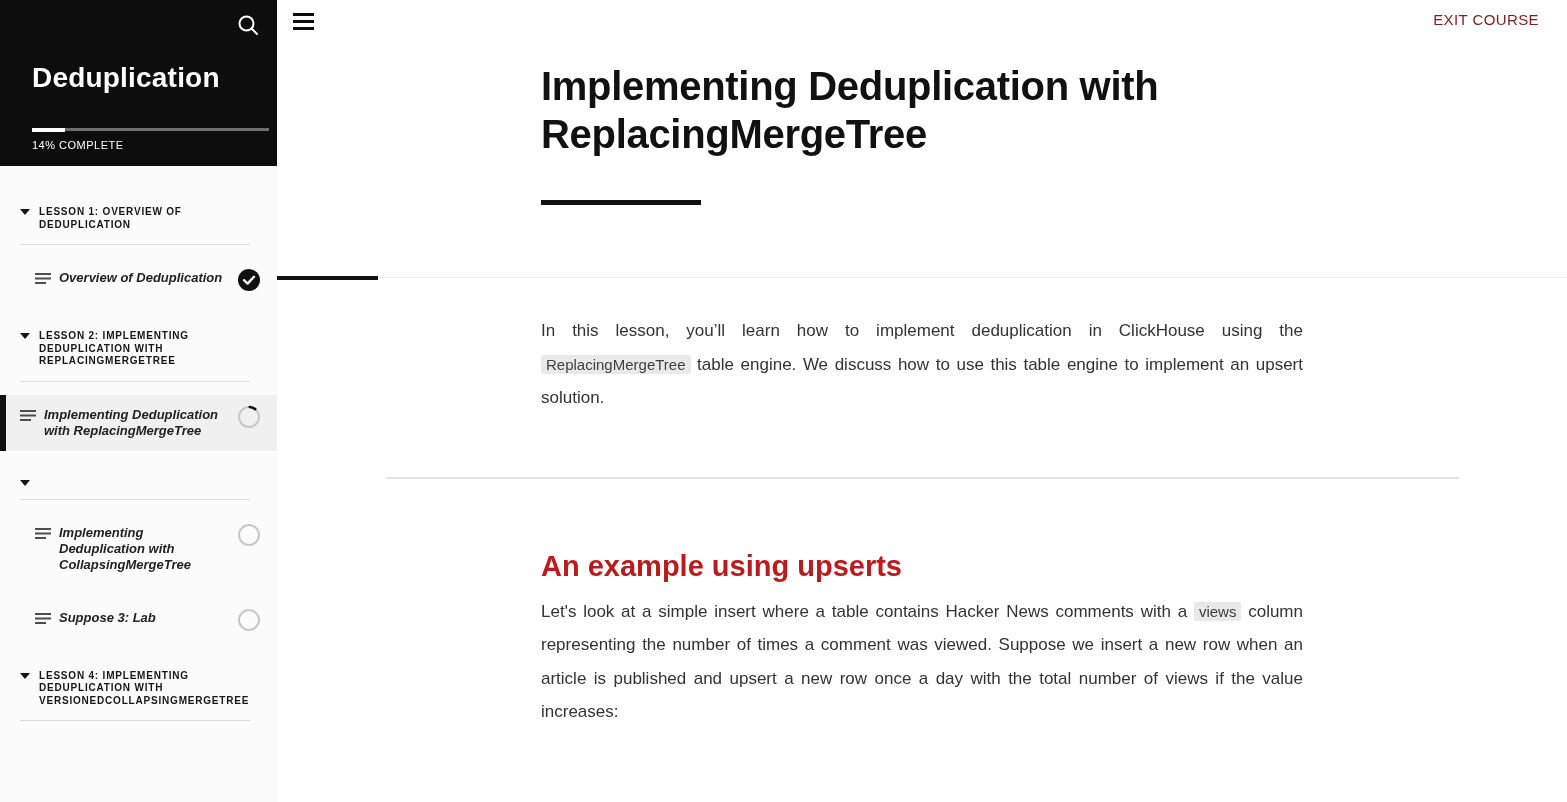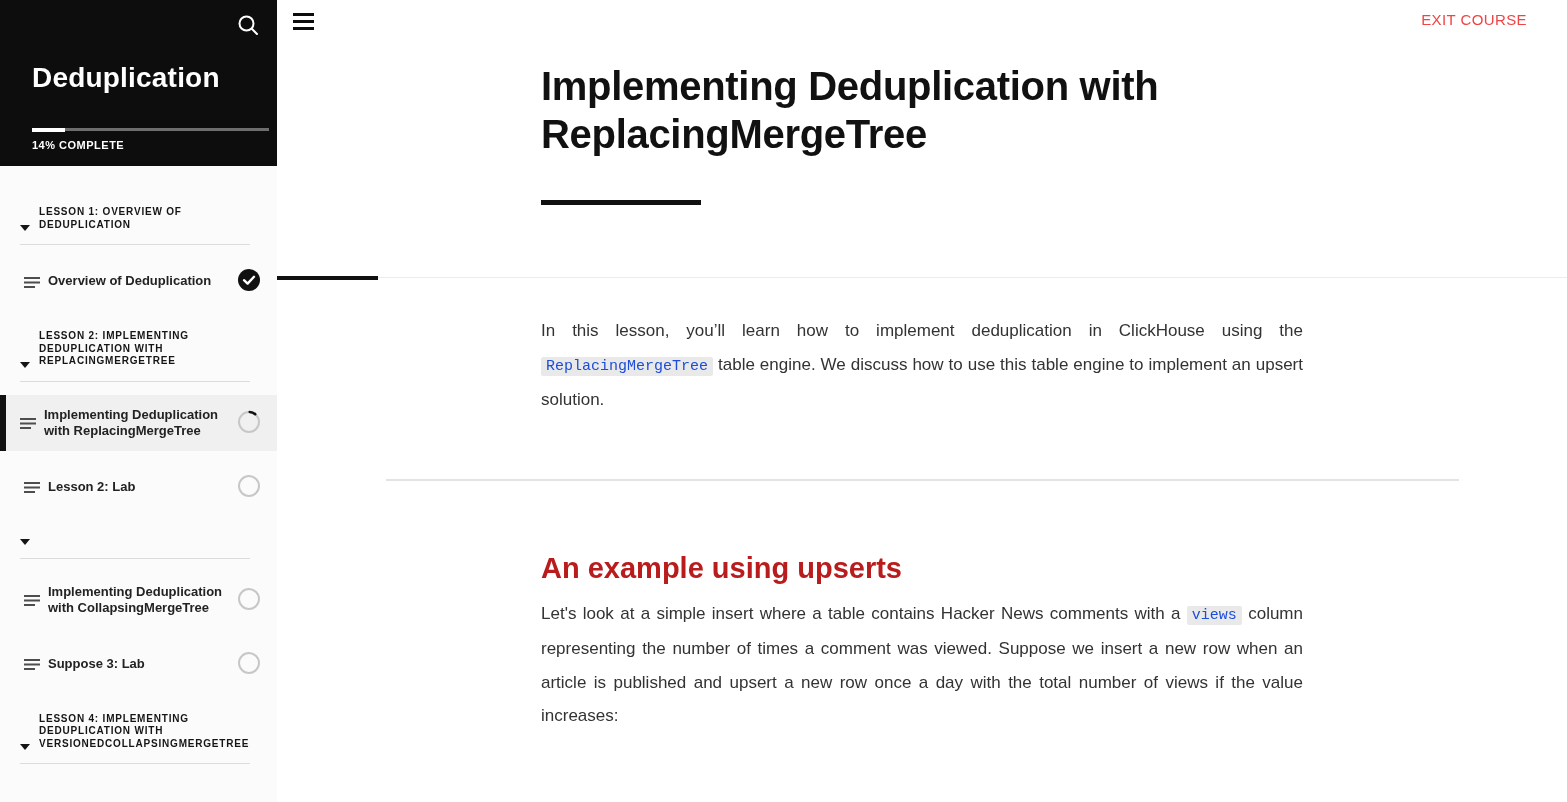--- a/index.html
+++ b/index.html
@@ -10,62 +10,62 @@
   
   .sidebar { width: 277px; min-width: 277px; height: 100%; background: #fbfbfb;
     display: flex; flex-direction: column; }
   .sidebar-header { background: #0d0d0d; color: #fff; height: 166px; position: relative;
     padding: 32px; }
   .search-btn { position: absolute; top: 13px; right: 16px; width: 26px; height: 26px;
     background: transparent; border: none; cursor: pointer; }
   .course-title { font-size: 28px; font-weight: 700; letter-spacing: 0.2px; margin-top: 30px; color: #fff; }
   .progress-track { margin-top: 34px; height: 3px; background: #6e6e6e; width: 237px; position: relative; }
   .progress-fill { position: absolute; left: 0; top: -0.5px; height: 4px; background: #fff; width: 14%; }
-  .progress-label { margin-top: 8px; font-size: 11px; font-weight: 700; letter-spacing: 0.5px; color: #fff; }
+  .progress-label { margin-top: 8px; font-size: 11px; font-weight: 400; letter-spacing: 0.5px; color: #fff; }
 
   .sidebar-list { flex: 1; overflow: hidden; padding-top: 40px; }
-  .section-header { display: flex; align-items: flex-end; padding: 0 27px 0 20px; cursor: pointer; }
+  .section-header { display: flex; align-items: flex-start; padding: 0 27px 0 20px; cursor: pointer; }
   .section-header + .section-header, .chapter { }
   .tri { width: 0; height: 0; border-left: 5px solid transparent; border-right: 5px solid transparent;
     border-top: 6px solid #151515; margin-top: 3px; margin-right: 9px; flex: 0 0 auto; }
   .section-title { font-size: 10px; line-height: 12.5px; font-weight: 700; letter-spacing: 0.8px;
     color: #151515; text-transform: uppercase; }
   .section-rule { border-top: 1px solid #dcdcdc; margin: 13px 27px 0 20px; }
   .chapter { margin-top: 26px; }
   .chapter:first-child { margin-top: 0; }
 
-  .lesson-item { display: flex; align-items: center; padding: 12px 16px 12px 24px;
-    margin-top: 13px; cursor: pointer; }
+  .lesson-item { display: flex; align-items: flex-start; padding: 12px 16px 12px 35px;
+    margin-top: 13px; cursor: pointer; font-style: italic; }
   .lesson-item.active { background: #f0f0f0; border-left: 6px solid #111; padding-left: 14px; }
   .item-icon { flex: 0 0 auto; margin-top: 1px; margin-right: 7px; }
   .item-label { flex: 1 1 auto; font-size: 13px; line-height: 16px; font-weight: 600; color: #222; }
   .status { flex: 0 0 auto; margin-left: 8px; margin-top: -2px; }
 
   
   .main { flex: 1; position: relative; background: #fff; overflow: hidden; }
   .hamburger { position: absolute; left: 16px; top: 13px; width: 21px; height: 17px;
     background: transparent; border: none; cursor: pointer; display: flex;
     flex-direction: column; justify-content: space-between; padding: 0; }
   .hamburger span { display: block; height: 3px; background: #0c0c0c; width: 100%; }
-  .exit-link { position: absolute; right: 40px; top: 11px; font-size: 15px; letter-spacing: 0.4px;
-    color: #ef4444; text-decoration: none; cursor: pointer; }
+  .exit-link { position: absolute; right: 28px; top: 11px; font-size: 15px; letter-spacing: 0.4px;
+    color: #7f1d1d; text-decoration: none; cursor: pointer; }
 
   .content-col { width: 762px; margin: 0 auto; }
   .lesson-title { padding-top: 62px; font-size: 40px; line-height: 48px; font-weight: 700;
     letter-spacing: -0.3px; color: #111; }
   .title-bar { width: 160px; height: 5px; background: #111; margin-top: 42px; }
 
   .scroll-row { margin-top: 71px; width: 100%; height: 4px; position: relative; }
   .scroll-track { position: absolute; left: 0; right: 0; top: 1px; height: 1px; background: #ececec; }
   .scroll-done { position: absolute; left: 0; top: 0; width: 101px; height: 4px; background: #111; }
 
   .body-text { font-size: 17px; line-height: 33.5px; color: #333; text-align: justify; }
   .p-intro { margin-top: 34px; }
-  code.inline { font-family: Liberation Mono, monospace; font-size: 15px; background: #e9e9e9;
-    color: #1d4ed8; padding: 1px 5px; border-radius: 2px; white-space: nowrap; }
+  code.inline { font-family: Liberation Sans, sans-serif; font-size: 15px; background: #e9e9e9;
+    color: #404040; padding: 1px 5px; border-radius: 2px; white-space: nowrap; }
 
   .wide-rule { width: 1073px; margin: 62px auto 0 auto; border: none; border-top: 2px solid #e3e3e3; }
 
   .section-heading { margin-top: 70px; font-size: 29px; line-height: 34px; font-weight: 700; color: #b91c1c; }
   .p-example { margin-top: 12px; }
 </style>
 </head>
 <body>
 
 <div class="app">
@@ -118,31 +118,20 @@
             <rect x="0" y="2" width="16" height="2" fill="#4d4d4d"></rect>
               <rect x="0" y="6.5" width="16" height="2" fill="#4d4d4d"></rect>
               <rect x="0" y="11" width="11" height="2" fill="#4d4d4d"></rect>
           </svg>
           <span class="item-label">Implementing Deduplication with ReplacingMergeTree</span>
           <svg class="status" width="24" height="24" viewBox="0 0 24 24">
             <circle cx="12" cy="12" r="10" fill="none" stroke="#c7c7c7" stroke-width="2"></circle>
             <circle cx="12" cy="12" r="10" fill="none" stroke="#111111" stroke-width="2.6" stroke-dasharray="6 56.8" stroke-linecap="round" transform="rotate(-86 12 12)"></circle>
           </svg>
         </div>
-        <div class="lesson-item">
-          <svg class="item-icon" width="17" height="14" viewBox="0 0 17 14">
-            <rect x="0" y="2" width="16" height="2" fill="#4d4d4d"></rect>
-              <rect x="0" y="6.5" width="16" height="2" fill="#4d4d4d"></rect>
-              <rect x="0" y="11" width="11" height="2" fill="#4d4d4d"></rect>
-          </svg>
-          <span class="item-label">Lesson 2: Lab</span>
-          <svg class="status" width="24" height="24" viewBox="0 0 24 24">
-            <circle cx="12" cy="12" r="10" fill="none" stroke="#c7c7c7" stroke-width="2"></circle>
-          </svg>
-        </div>
       </div>
 
       <div class="chapter">
         <div class="section-header">
           <span class="tri"></span>
         </div>
         <div class="section-rule"></div>
         <div class="lesson-item">
           <svg class="item-icon" width="17" height="14" viewBox="0 0 17 14">
             <rect x="0" y="2" width="16" height="2" fill="#4d4d4d"></rect>

